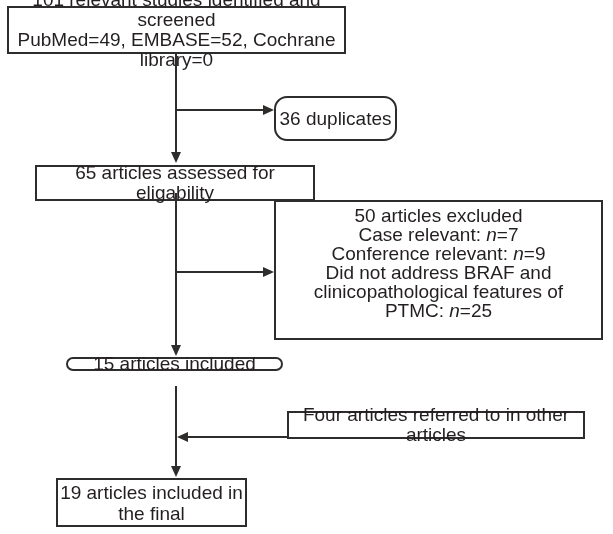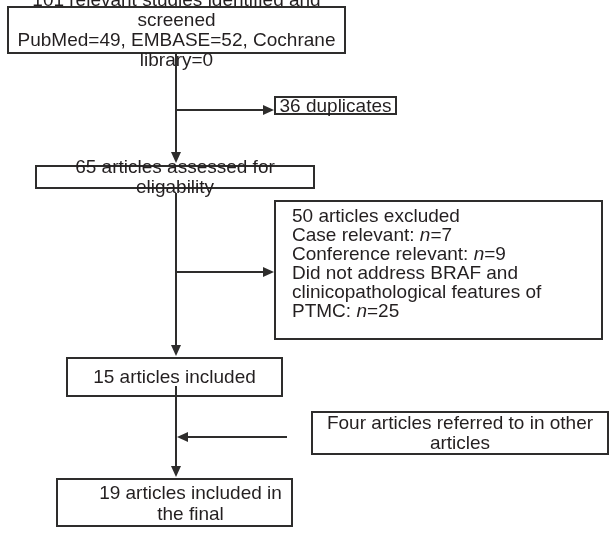--- a/index.html
+++ b/index.html
@@ -28,21 +28,21 @@
     display: flex;
     flex-direction: column;
     align-items: center;
     justify-content: center;
     text-align: center;
     line-height: 20px;
   }
   .box.left {
     padding: 4px 16px;
     line-height: 19px;
-    text-align: left;
+    text-align: center;
   }
   .box.left .xline { white-space: normal; }
   .box i { font-style: italic; }
   .cline {
     position: absolute;
     background: #2e2d2c;
   }
   .ah {
     position: absolute;
     width: 0;
@@ -73,52 +73,52 @@
     <div>101 relevant studies identified and screened</div>
     <div>PubMed=49, EMBASE=52, Cochrane library=0</div>
   </div>
 
   <div class="cline" style="left:175px; top:54px; width:2px; height:99px;"></div>
   <div class="ah down" style="left:171px; top:152px;"></div>
 
   <div class="cline" style="left:176px; top:109px; width:87px; height:2px;"></div>
   <div class="ah right" style="left:263px; top:105px;"></div>
 
-  <div class="box center" style="left:274px; top:96px; width:123px; height:19px;">
+  <div class="box center" style="left:274px; top:96px; width:123px; height:45px;border-radius:13px;">
     <div>36 duplicates</div>
   </div>
 
-  <div class="box center" style="left:35px; top:165px; width:280px; height:24px;">
+  <div class="box center" style="left:35px; top:165px; width:280px; height:36px;">
     <div>65 articles assessed for eligability</div>
   </div>
 
   <div class="cline" style="left:175px; top:193px; width:2px; height:153px;"></div>
   <div class="ah down" style="left:171px; top:345px;"></div>
 
   <div class="cline" style="left:176px; top:271px; width:87px; height:2px;"></div>
   <div class="ah right" style="left:263px; top:267px;"></div>
 
   <div class="box left" style="left:274px; top:200px; width:329px; height:140px;">
     <div class="xline"><span>50 articles excluded</span><i></i><span></span></div>
     <div class="xline"><span>Case relevant: </span><i>n</i><span>=7</span></div>
     <div class="xline"><span>Conference relevant: </span><i>n</i><span>=9</span></div>
     <div class="xline"><span>Did not address BRAF and clinicopathological features of PTMC: </span><i>n</i><span>=25</span></div>
   </div>
 
-  <div class="box center" style="left:66px; top:357px; width:217px; height:40px;">
+  <div class="box center" style="left:66px; top:357px; width:217px; height:14px;border-radius:9px;">
     <div>15 articles included</div>
   </div>
 
   <div class="cline" style="left:175px; top:386px; width:2px; height:81px;"></div>
   <div class="ah down" style="left:171px; top:466px;"></div>
 
   <div class="cline" style="left:188px; top:436px; width:99px; height:2px;"></div>
   <div class="ah left" style="left:177px; top:432px;"></div>
 
-  <div class="box center" style="left:287px; top:411px; width:298px; height:44px;margin-left:24px;">
+  <div class="box center" style="left:287px; top:411px; width:298px; height:28px;">
     <div>Four articles referred to in other articles</div>
   </div>
 
-  <div class="box center" style="left:56px; top:478px; width:237px; height:49px; line-height:21px;padding-left:32px;">
+  <div class="box center" style="left:56px; top:478px; width:191px; height:49px; line-height:21px;">
     <div>19 articles included in the final</div>
   </div>
 
 </div>
 
 </body></html>

